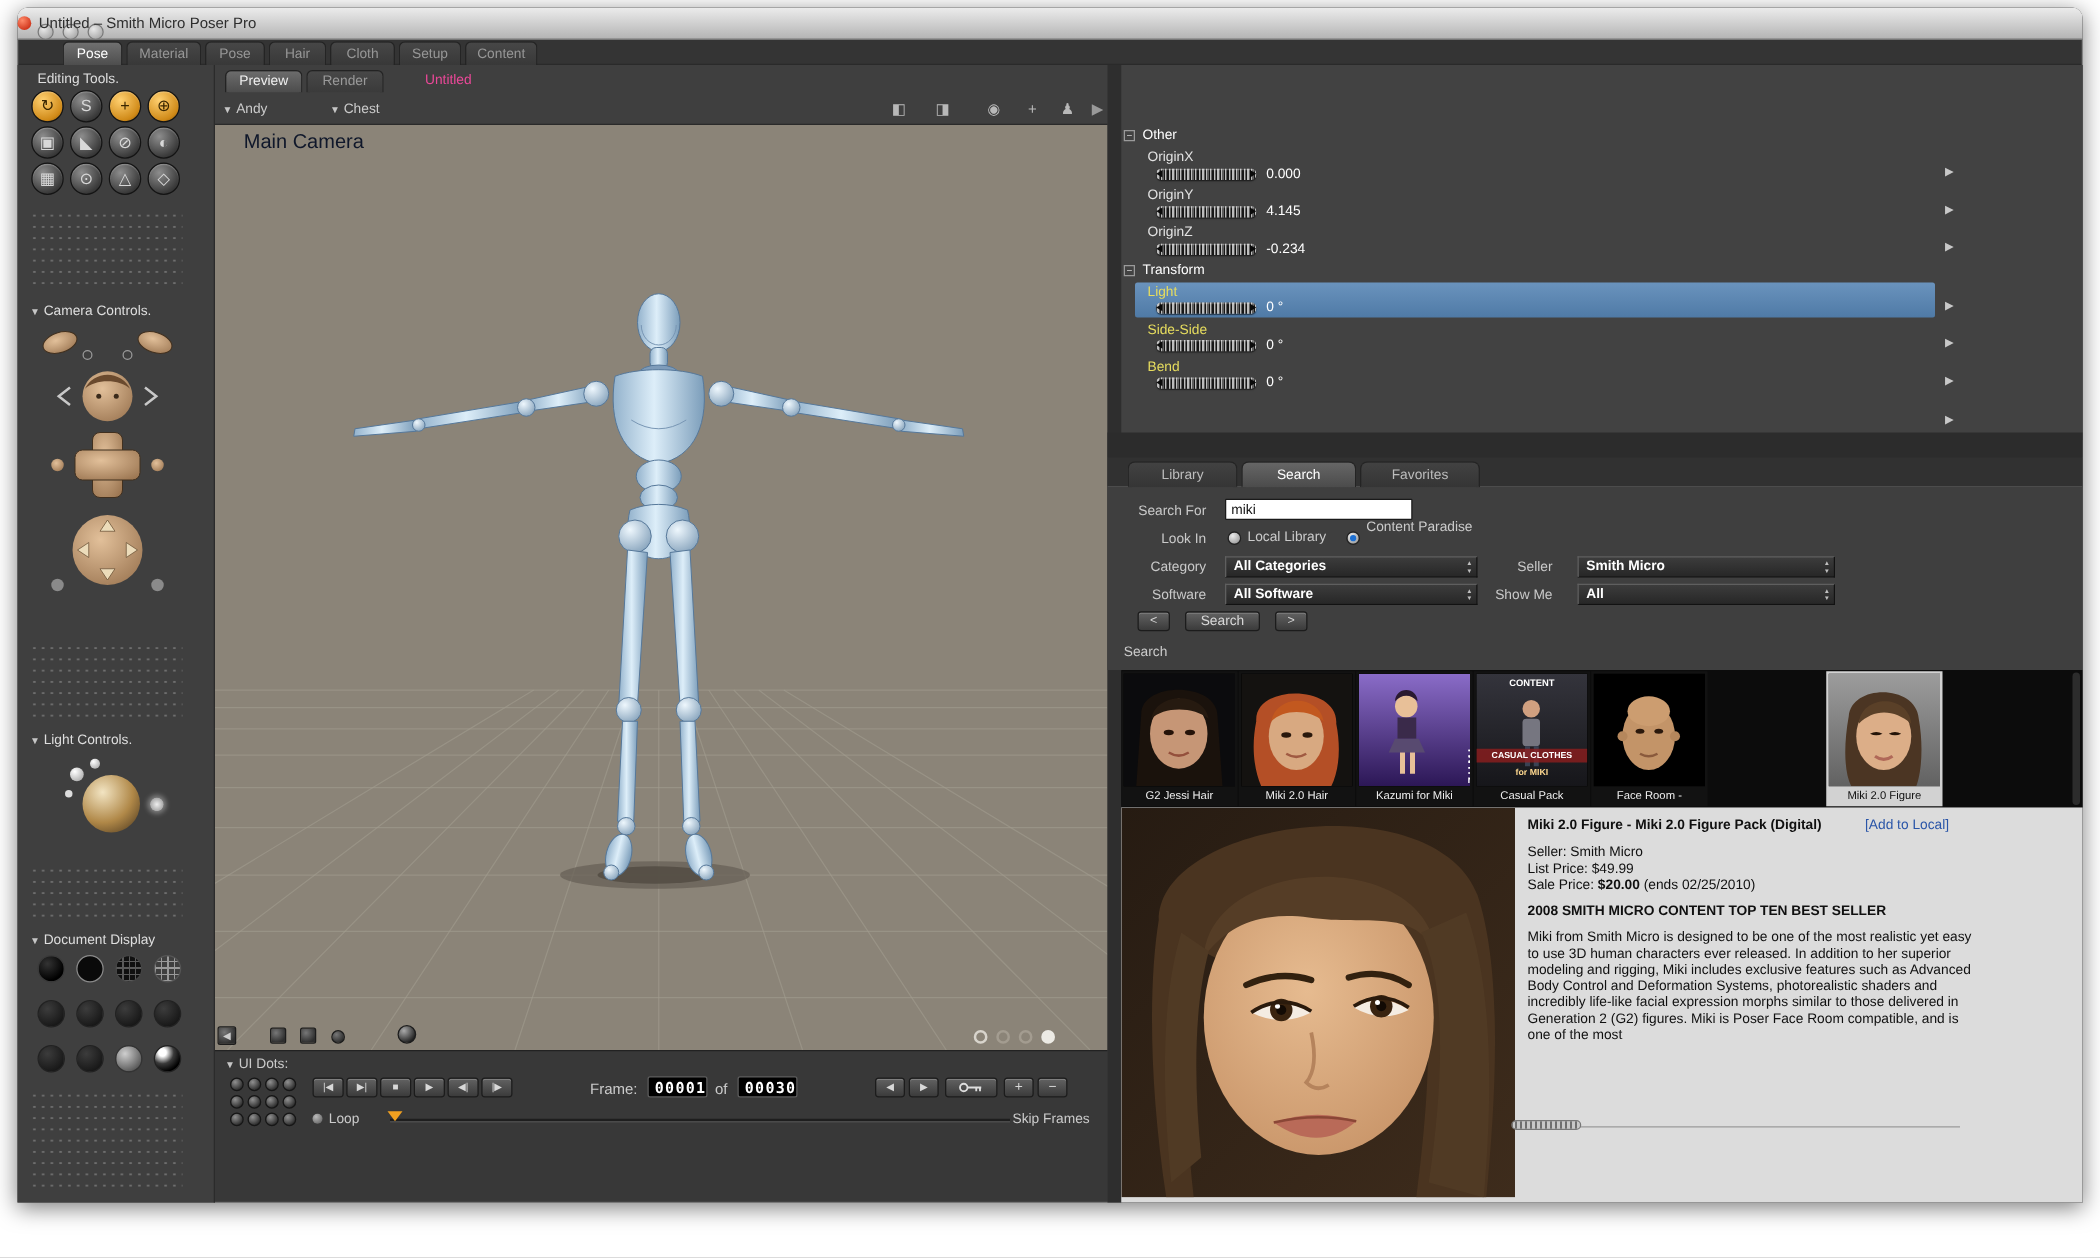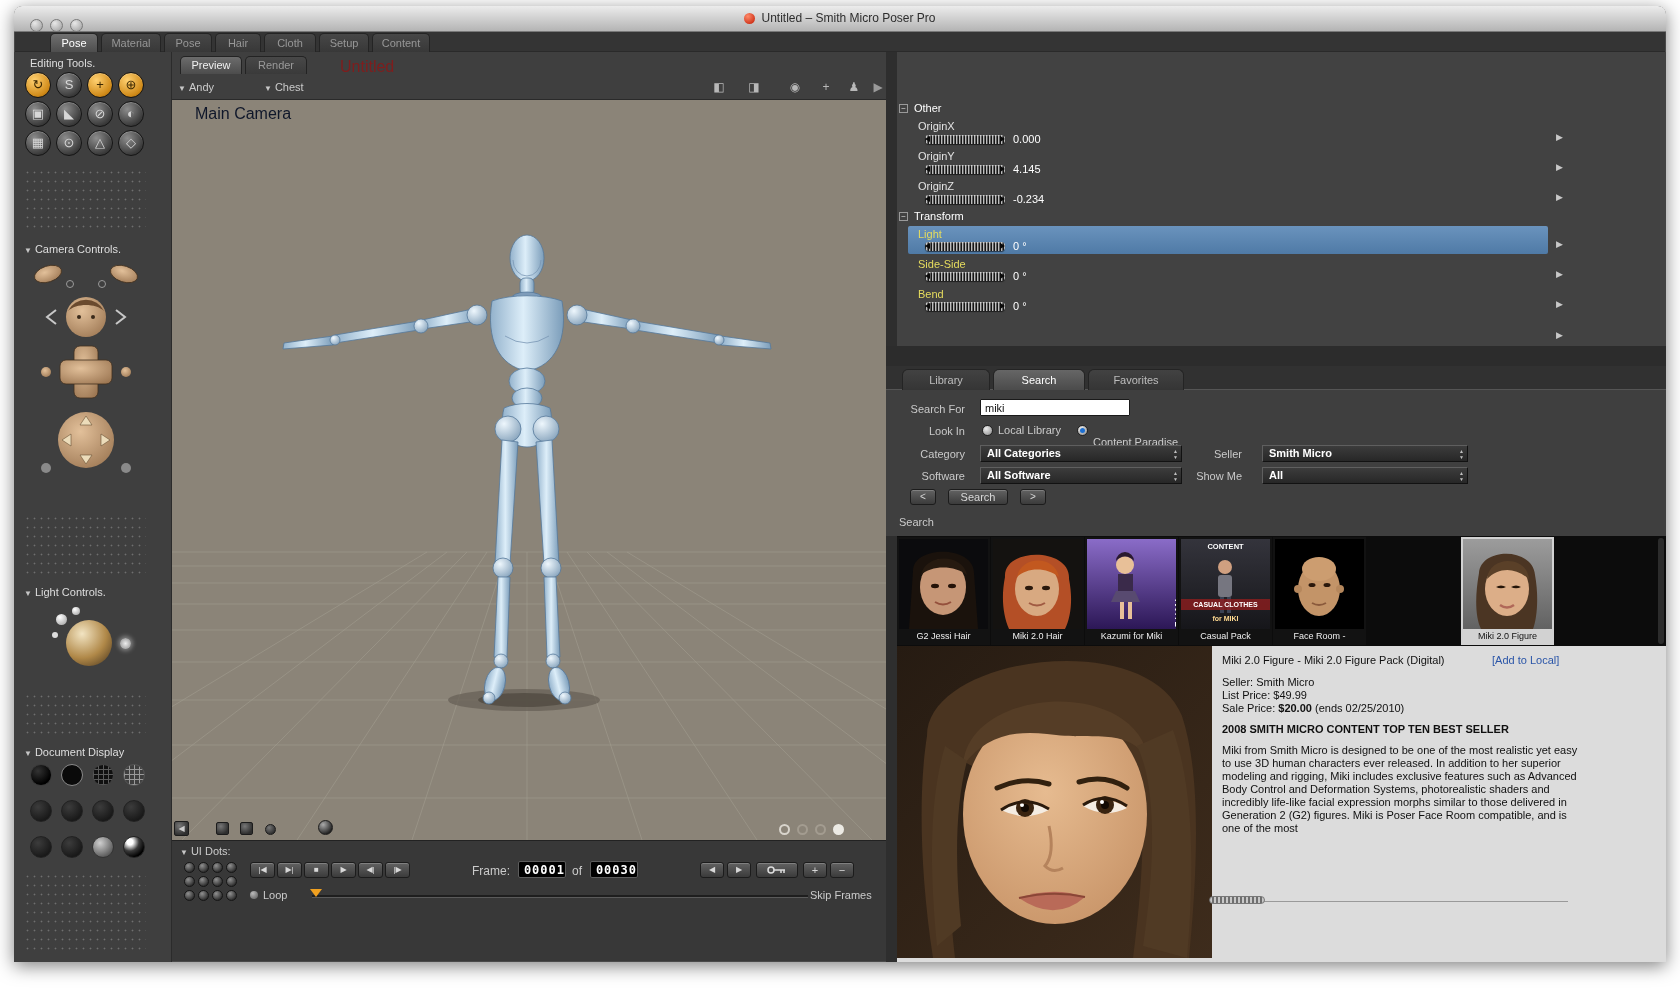--- a/index.html
+++ b/index.html
@@ -4,21 +4,21 @@
 <style>
   *{margin:0;padding:0;box-sizing:border-box}
   html,body{background:#fff}
   body{font-family:"Liberation Sans",sans-serif;font-size:11px;color:#ddd}
   .page{position:relative;width:1680px;height:1006px;background:#fff;overflow:hidden}
   .abs{position:absolute}
   .window{position:absolute;left:14px;top:6px;width:1652px;height:956px;background:#3f3f3f;border:1px solid #4a4a4a;border-radius:8px 8px 0 0;box-shadow:0 4px 18px rgba(0,0,0,.5)}
   
   .titlebar{position:absolute;left:14px;top:6px;width:1652px;height:26px;background:linear-gradient(#ececec,#b4b4b4);border-radius:8px 8px 0 0;border-bottom:1px solid #787878}
   .tl{position:absolute;top:13px;width:13px;height:13px;border-radius:50%;background:radial-gradient(circle at 35% 30%,#e8e8e8,#9a9a9a);border:1px solid #7a7a7a}
-  .wtitle{position:absolute;left:14px;top:11px;width:1652px;text-align:center;font-size:12px;color:#2e2e2e}
+  .wtitle{position:absolute;left:14px;top:11px;width:1652px;font-size:12px;color:#2e2e2e}
   .docicon{display:inline-block;width:11px;height:11px;border-radius:50%;background:radial-gradient(circle at 35% 30%,#ff8a6a,#c01800);vertical-align:-2px;margin-right:6px}
   
   .tabbar{position:absolute;left:15px;top:32px;width:1650px;height:20px;background:#343434;border-bottom:1px solid #2a2a2a}
   .mtab{position:absolute;top:33px;height:19px;border:1px solid #242424;border-bottom:none;border-radius:5px 5px 0 0;background:linear-gradient(#474747,#383838);color:#979797;font-size:11px;text-align:center;line-height:18px}
   .mtab.on{background:linear-gradient(#707070,#4e4e4e);color:#fff}
   
   .lbl{position:absolute;font-size:11px;color:#cbcbcb;white-space:nowrap}
   .tri{font-size:8px;color:#c6c6c6;margin-right:3px}
   .dots-sep{position:absolute;background-image:radial-gradient(circle,#6f6f6f 0.8px,transparent 1.1px);background-size:7px 9px}
   .tool{position:absolute;width:26px;height:26px;border-radius:50%;background:radial-gradient(circle at 35% 30%,#8d8d8d,#3c3c3c 70%,#1f1f1f);border:1px solid #141414;color:#d8d8d8;font-size:13px;line-height:24px;text-align:center;box-shadow:inset 0 1px 1px rgba(255,255,255,.25)}
@@ -195,21 +195,21 @@
   <div class="dsphere s5" style="left:123px;top:800px"></div>
   <div class="dsphere s5" style="left:30px;top:836px"></div>
   <div class="dsphere s5" style="left:61px;top:836px"></div>
   <div class="dsphere s9" style="left:92px;top:836px"></div>
   <div class="dsphere s12" style="left:123px;top:836px"></div>
   <div class="dots-sep" style="left:24px;top:872px;width:122px;height:80px"></div>
 
   <div class="vp-strip"></div>
   <div class="vtab on" style="left:180px;width:62px">Preview</div>
   <div class="vtab" style="left:245px;width:62px">Render</div>
-  <div class="lbl" style="left:340px;top:58px;font-size:16px;color:#7f1d1d">Untitled</div>
+  <div class="lbl" style="left:340px;top:58px;font-size:11px;color:#ec4899">Untitled</div>
   <div class="lbl" style="left:178px;top:81px"><span class="tri">▼</span><span>Andy</span></div>
   <div class="lbl" style="left:264px;top:81px"><span class="tri">▼</span><span>Chest</span></div>
   <div class="vicon" style="left:710px">◧</div>
   <div class="vicon" style="left:745px">◨</div>
   <div class="vicon" style="left:786px">◉</div>
   <div class="vicon" style="left:817px">+</div>
   <div class="vicon" style="left:845px">♟</div>
   <div class="vicon" style="left:869px;color:#999">▶</div>
 
   <div class="canvas">
@@ -383,21 +383,21 @@
   <div class="ltab on" style="left:993px;width:92px">Search</div>
   <div class="ltab" style="left:1088px;width:96px">Favorites</div>
 
   <div class="form"></div>
   <div class="flab" style="left:897px;top:403px;width:68px">Search For</div>
   <input class="tinput" style="left: 980px; top: 399px; width: 150px;" value="miki">
   <div class="flab" style="left:897px;top:425px;width:68px">Look In</div>
   <div class="radio" style="left:982px;top:425px"></div>
   <div class="lbl" style="left:998px;top:424px">Local Library</div>
   <div class="radio sel" style="left:1077px;top:425px"></div>
-  <div class="lbl" style="left:1093px;top:436px">Content Paradise</div>
+  <div class="lbl" style="left:1093px;top:416px">Content Paradise</div>
 
   <div class="flab" style="left:897px;top:448px;width:68px">Category</div>
   <div class="dd" style="left:980px;top:445px;width:202px"><span>All Categories</span><span class="spin">
         <span>▲</span>
         <span>▼</span>
       </span></div>
   <div class="flab" style="left:1178px;top:448px;width:64px">Seller</div>
   <div class="dd" style="left:1262px;top:445px;width:206px"><span>Smith Micro</span><span class="spin">
         <span>▲</span>
         <span>▼</span>
@@ -567,21 +567,21 @@
         <circle cx="208" cy="159" r="4" fill="#120a04"></circle>
         <circle cx="205" cy="156" r="2" fill="#fff"></circle>
       <path d="M104,164 q24,-16 48,-1" stroke="#2a1a0c" stroke-width="3" fill="none"></path>
       <path d="M186,159 q22,-14 44,1" stroke="#2a1a0c" stroke-width="3" fill="none"></path>
       <path d="M152,180 q6,28 -4,40 q8,8 18,2" stroke="#b5835c" stroke-width="3" fill="none"></path>
       <path d="M122,252 q34,-12 66,-1 q-30,26 -66,1Z" fill="#b96a58"></path>
       <path d="M122,252 q34,-8 66,-1" stroke="#8a4636" stroke-width="2" fill="none"></path>
     </svg>
   </div>
 
-  <div class="pline" style="left:1222px;top:654px;font-weight:normal">Miki 2.0 Figure - Miki 2.0 Figure Pack (Digital)</div>
+  <div class="pline" style="left:1222px;top:654px;font-weight:bold">Miki 2.0 Figure - Miki 2.0 Figure Pack (Digital)</div>
   <div class="pline cart" style="left:1492px;top:654px">[Add to Local]</div>
   <div class="pline" style="left:1222px;top:676px">Seller: Smith Micro</div>
   <div class="pline" style="left:1222px;top:689px">List Price: $49.99</div>
   <div class="pline" style="left:1222px;top:702px"><span>Sale Price:</span>&nbsp;<b>$20.00</b>&nbsp;<span>(ends 02/25/2010)</span></div>
   <div class="pline" style="left:1222px;top:723px;font-weight:bold">2008 SMITH MICRO CONTENT TOP TEN BEST SELLER</div>
   <div class="desc" style="left:1222px;top:744px;width:356px;height:112px;white-space:normal">Miki from Smith Micro is designed to be one of the most realistic yet easy to use 3D human characters ever released. In addition to her superior modeling and rigging, Miki includes exclusive features such as Advanced Body Control and Deformation Systems, photorealistic shaders and incredibly life-like facial expression morphs similar to those delivered in Generation 2 (G2) figures. Miki is Poser Face Room compatible, and is one of the most</div>
   <div class="abs" style="left:1212px;top:901px;width:356px;height:1px;background:#9a9a9a"></div>
   <div class="hscroll-thumb" style="left:1209px;top:896px;width:56px"></div>
 </div>
 

